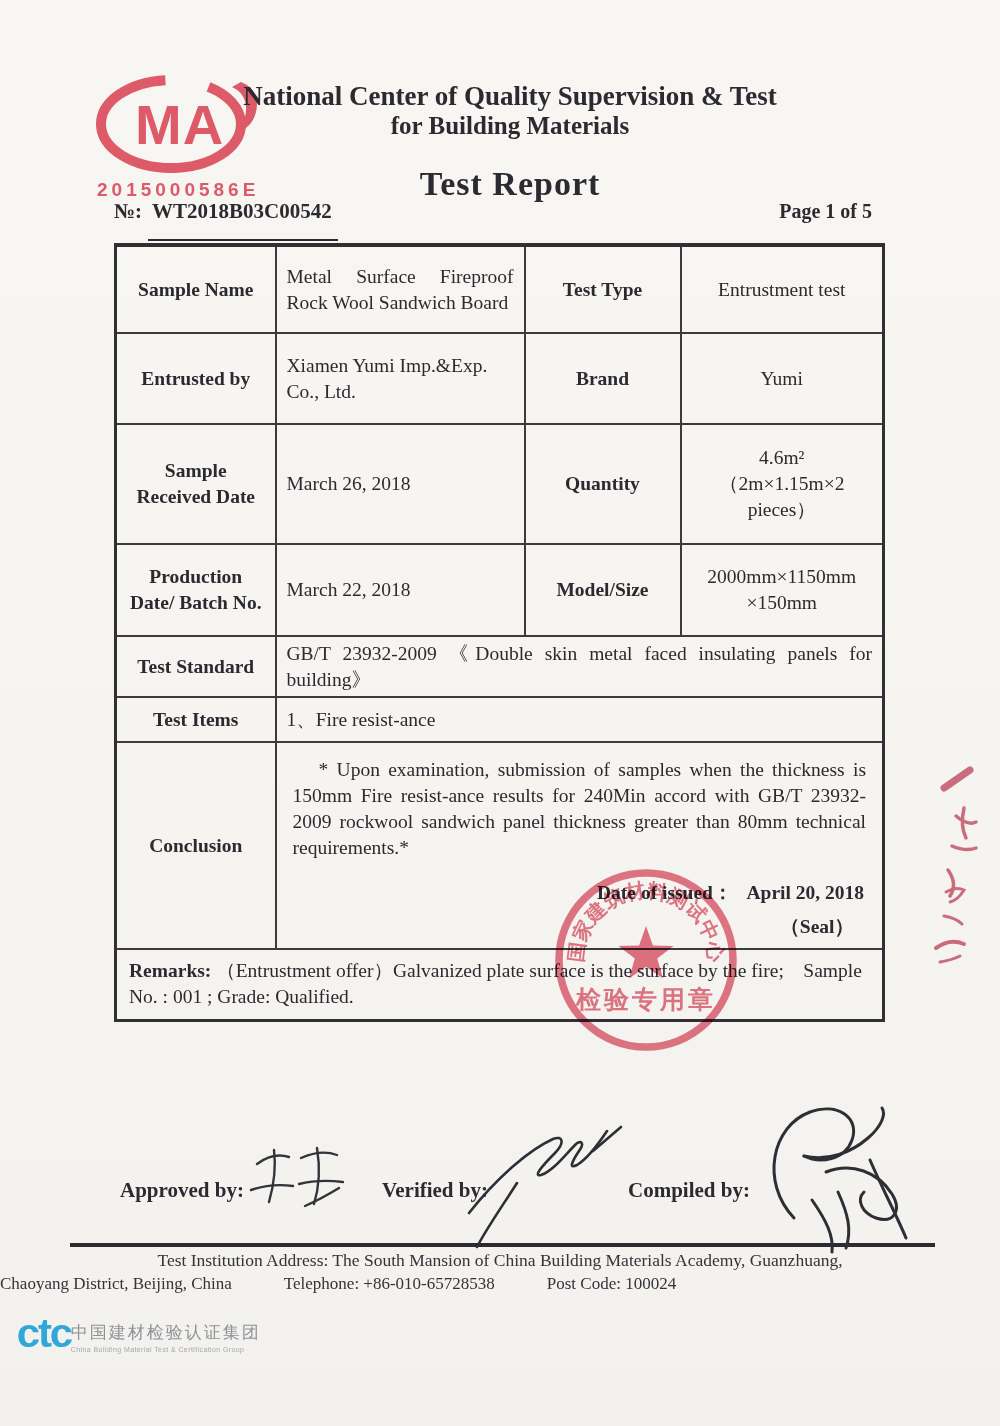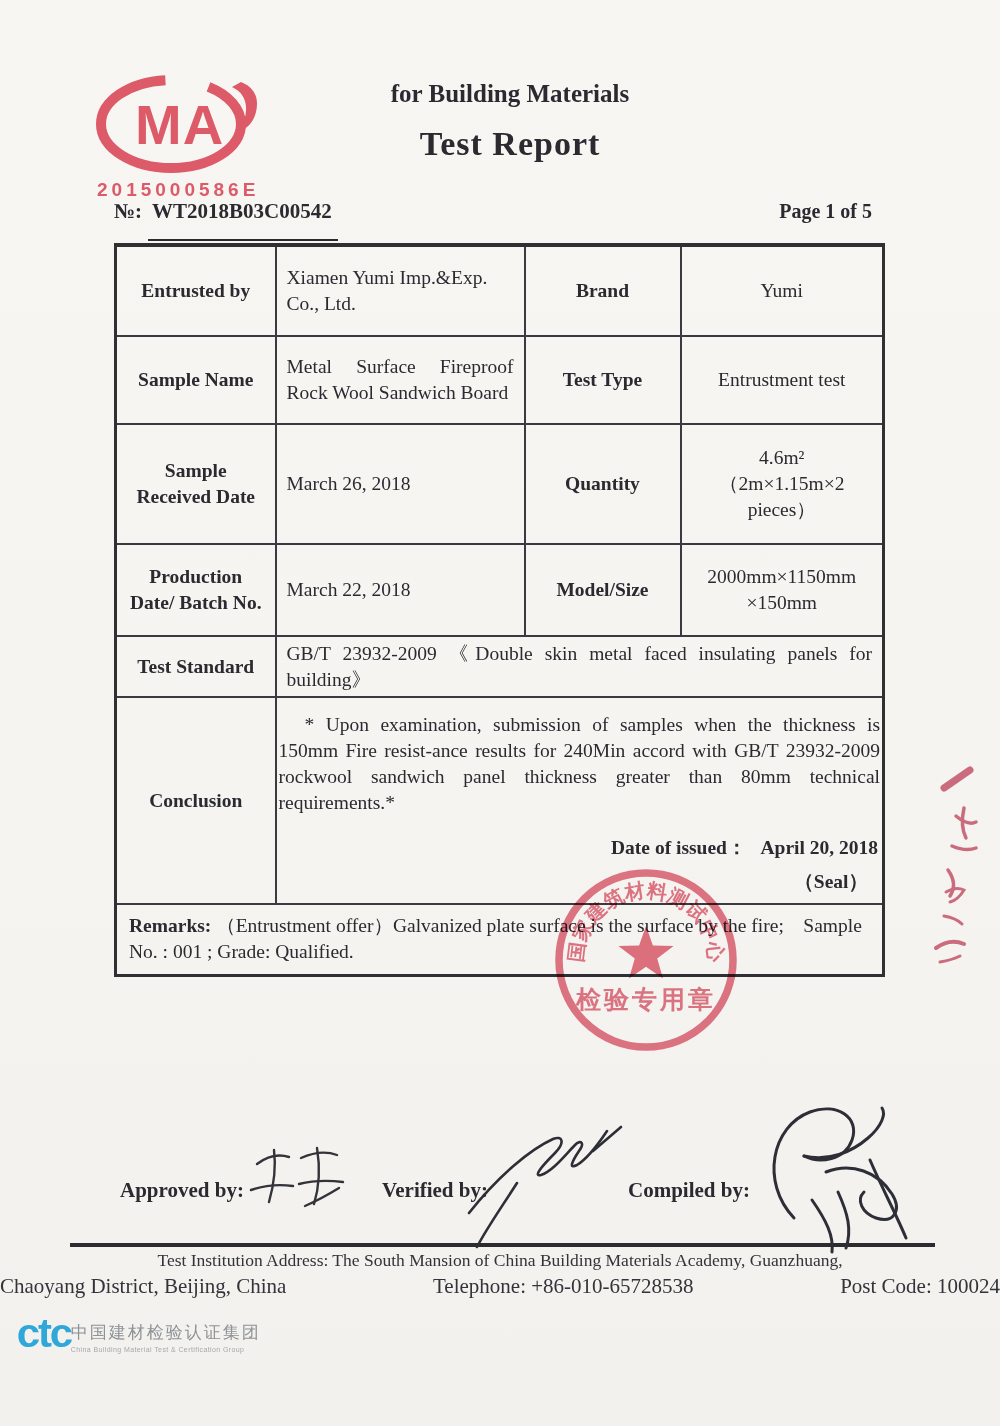--- a/index.html
+++ b/index.html
@@ -4,21 +4,21 @@
 <style>
   html,body{margin:0;padding:0;}
   body{width:1000px;height:1426px;background:#e9e8e5;font-family:"Liberation Serif","DejaVu Serif",serif;}
   .page{position:relative;width:1000px;height:1426px;background:linear-gradient(180deg,#f7f6f3 0%,#f5f4f1 55%,#f2f1ee 100%);overflow:hidden;color:#2a2a30;}
   
   .cma{position:absolute;left:95px;top:74px;}
   .cma-cert{position:absolute;left:97px;top:179px;color:#dd5a68;font-weight:bold;font-size:19px;letter-spacing:4px;font-family:"Liberation Sans",sans-serif;}
   .titleblock{position:absolute;left:170px;top:80px;width:680px;text-align:center;}
   .t1{font-size:27px;font-weight:bold;line-height:1.2;}
   .t2{font-size:25px;font-weight:bold;line-height:1.15;}
-  .t3{font-size:34px;font-weight:bold;margin-top:16px;letter-spacing:1px;}
+  .t3{font-size:34px;font-weight:bold;margin-top:24px;letter-spacing:1px;}
   .no-row{position:absolute;left:114px;top:199px;width:768px;display:flex;justify-content:space-between;align-items:baseline;}
   .no-label{font-size:21px;font-weight:bold;}
   .no-value{font-size:21px;font-weight:bold;border-bottom:2px solid #2b2b2e;padding:0 6px 16px 4px;margin-left:6px;}
   .page-ind{font-size:20px;font-weight:bold;padding-right:10px;}
   
   table.report{position:absolute;left:114px;top:243px;width:768px;border-collapse:collapse;table-layout:fixed;border:3px solid #2f2f34;border-top-width:4px;}
   table.report td{border:2px solid #3a3a40;padding:4px 10px;vertical-align:middle;font-size:19.5px;line-height:1.32;}
   td.lbl{font-weight:bold;text-align:center;padding:4px 6px;}
   td.val{text-align:left;}
   td.cen{text-align:center;}
@@ -33,70 +33,71 @@
   .watermark{position:absolute;left:148px;top:683px;width:780px;font-size:42px;color:#8f8f93;opacity:.5;white-space:nowrap;mix-blend-mode:multiply;z-index:5;pointer-events:none;font-family:"Liberation Sans",sans-serif;}
   
   .seal{position:absolute;left:551px;top:865px;opacity:.82;mix-blend-mode:multiply;z-index:6;}
   .redmargin{position:absolute;left:910px;top:758px;z-index:6;opacity:.85;}
   
   .sig-label{position:absolute;font-size:21px;font-weight:bold;}
   .sig{position:absolute;z-index:4;}
   
   .footer-rule{position:absolute;left:70px;top:1243px;width:865px;height:4px;background:#2c2c30;}
   .f1{position:absolute;left:0;top:1250px;width:1000px;text-align:center;font-size:17.5px;color:#33333a;}
-  .f2{position:absolute;left:0;top:1274px;width:1000px;display:flex;justify-content:space-between;gap:52px;font-size:21px;color:#33333a;}
+  .f2{position:absolute;left:0;top:1274px;width:1000px;display:flex;justify-content:flex-start;gap:52px;font-size:17px;color:#33333a;}
   
   .ctc{position:absolute;left:18px;top:1315px;display:flex;align-items:flex-start;gap:1px;}
   .ctc-mark{font-family:"Liberation Sans",sans-serif;font-weight:bold;font-size:40px;line-height:.9;color:#2fa7d9;letter-spacing:-2px;transform:scaleX(1.05);}
   .ctc-text .cn{font-size:17px;color:#8e9296;letter-spacing:2px;font-family:"Liberation Sans",sans-serif;margin-top:6px;}
   .ctc-text .en{font-size:7px;color:#a4a8ac;font-family:"Liberation Sans",sans-serif;margin-top:2px;letter-spacing:.4px;}
 </style>
 </head>
 <body>
 
 <div class="page">
 
   <svg class="cma" width="172" height="102" viewBox="0 0 172 102">
     <ellipse cx="76" cy="50" rx="70" ry="44" fill="none" stroke="#dd5a68" stroke-width="10" stroke-dasharray="332 44" stroke-dashoffset="-310"></ellipse>
     <text x="40" y="70" font-family="Liberation Sans, sans-serif" font-weight="bold" font-size="56" fill="#dd5a68" letter-spacing="1">MA</text>
     <path d="M146,8 q20,8 15,30 q-4,16 -19,20 q10,-12 9,-25 q-1,-14 -14,-20 z" fill="#dd5a68"></path>
   </svg>
   <div class="cma-cert">2015000586E</div>
 
   <div class="titleblock">
+    <div class="t1">National Center of Quality Supervision &amp; Test</div>
     <div class="t2">for Building Materials</div>
     <div class="t3">Test Report</div>
   </div>
 
   <div class="no-row">
     <span>
       <span class="no-label">№:</span><span class="no-value">WT2018B03C00542</span>
     </span>
     <span class="page-ind">Page 1 of 5</span>
   </div>
 
   <table class="report">
     <colgroup>
         <col style="width:160px">
         <col style="width:249px">
         <col style="width:156px">
         <col style="width:203px">
       </colgroup>
     <tbody>
-        <tr style="height:91px">
+        <tr style="height:88px">
+      <td class="lbl">Sample Name</td>
+      <td class="val jus">Metal Surface Fireproof Rock Wool Sandwich Board</td>
+      <td class="lbl">Test Type</td>
+      <td class="cen">Entrustment test</td>
+    </tr>
+    <tr style="height:91px">
       <td class="lbl">Entrusted by</td>
       <td class="val">Xiamen Yumi Imp.&amp;Exp. Co., Ltd.</td>
       <td class="lbl">Brand</td>
       <td class="cen">Yumi</td>
-    </tr>
-    <tr style="height:88px">
-      <td class="lbl">Sample Name</td>
-      <td class="val jus">Metal Surface Fireproof Rock Wool Sandwich Board</td>
-      <td class="lbl">Test Type</td>
-      <td class="cen">Entrustment test</td>
     </tr>
     <tr style="height:120px">
       <td class="lbl">Sample Received Date</td>
       <td class="val">March 26, 2018</td>
       <td class="lbl">Quantity</td>
       <td class="cen">
         <div>4.6m²</div>
         <div>（2m×1.15m×2 pieces）</div>
       </td>
     </tr>
@@ -106,23 +107,27 @@
       <td class="lbl">Model/Size</td>
       <td class="cen">
         <div>2000mm×1150mm</div>
         <div>×150mm</div>
       </td>
     </tr>
     <tr style="height:55px">
       <td class="lbl">Test Standard</td>
       <td class="val jus" colspan="3">GB/T 23932-2009 《Double skin metal faced insulating panels for building》</td>
     </tr>
+    <tr style="height:45px">
+      <td class="lbl">Test Items</td>
+      <td class="val" colspan="3">1、Fire resist-ance</td>
+    </tr>
     <tr style="height:185px">
       <td class="lbl">Conclusion</td>
-      <td class="val" colspan="3" style="vertical-align:top;padding:8px 0;margin-top:40px;">
+      <td class="val" colspan="3" style="vertical-align:top;padding:8px 14px;margin-top:40px;">
         <div class="concl-p">* Upon examination, submission of samples when the thickness is 150mm Fire resist-ance results for 240Min accord with GB/T 23932-2009 rockwool sandwich panel thickness greater than 80mm technical requirements.*</div>
         <div class="date-line">
           <span>Date of issued：</span><span class="dv">April 20, 2018</span>
         </div>
         <div class="seal-note">（Seal）</div>
       </td>
     </tr>
     <tr style="height:72px">
       <td class="remarks-cell" colspan="4">
         <b>Remarks:</b>

